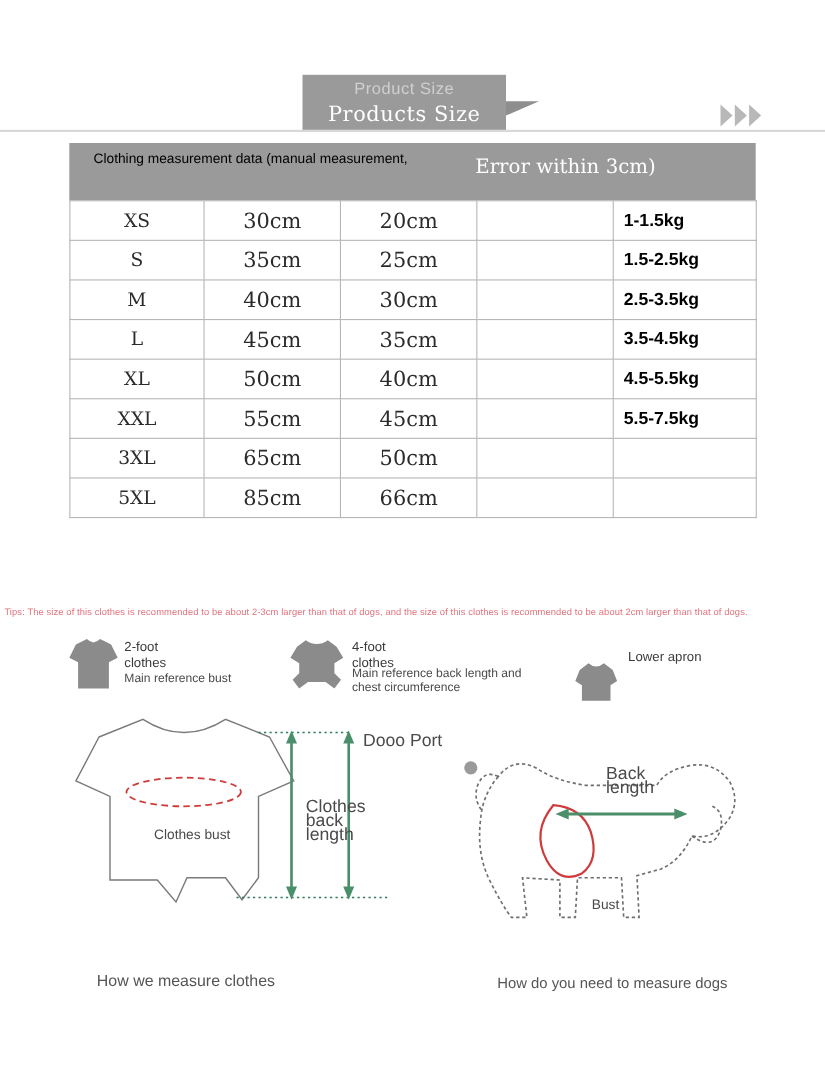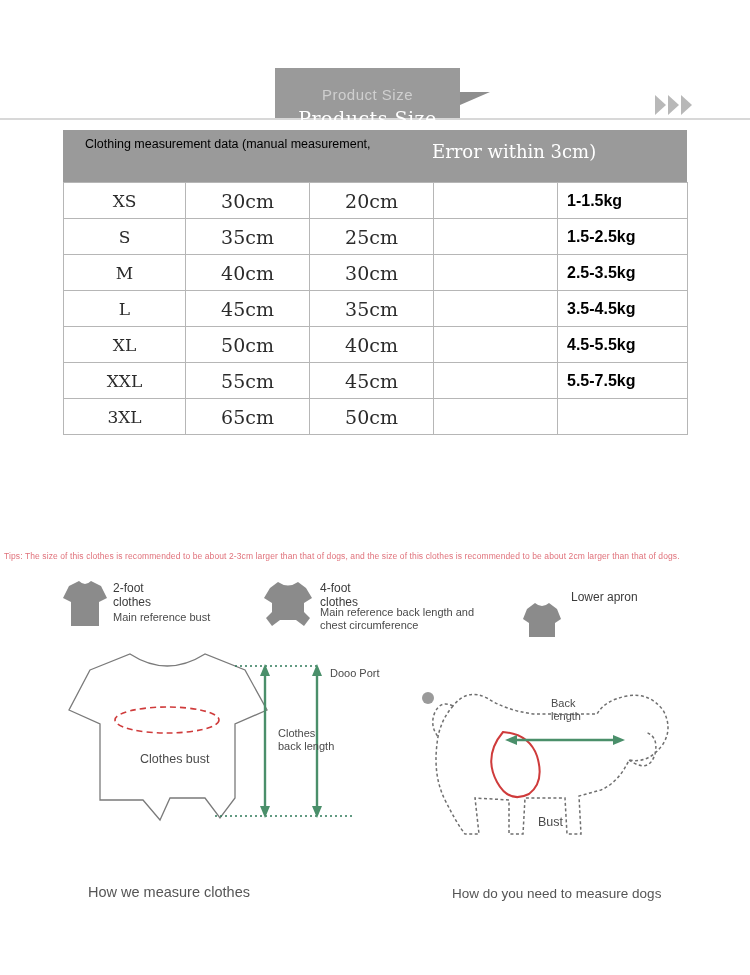--- a/index.html
+++ b/index.html
@@ -28,21 +28,21 @@
     left: 275px; top: 68px;
     width: 185px; height: 50px;
     background: #9a9a9a;
     text-align: center;
   }
   .title-en {
     font-family: "Liberation Sans", sans-serif;
     font-size: 15px;
     color: #cfcfcf;
     line-height: 22px;
-    padding-top: 16px;
+    padding-top: 2px;
     letter-spacing: 0.5px;
   }
   .title-main {
     font-family: "DejaVu Serif", serif;
     font-size: 19px;
     color: #ffffff;
     line-height: 24px;
     letter-spacing: 0.5px;
   }
   .title-shadow {
@@ -175,21 +175,21 @@
     font-family: "Liberation Sans", sans-serif;
     font-size: 11px;
     color: #4a4a4a;
     line-height: 13px;
   }
 
   
   .dlabel {
     position: absolute;
     font-family: "Liberation Sans", sans-serif;
-    font-size: 11px;
+    font-size: 16px;
     color: #4a4a4a;
     line-height: 13px;
   }
   .caption {
     position: absolute;
     font-family: "Liberation Sans", sans-serif;
     font-size: 14.5px;
     color: #555555;
   }
   svg { display: block; }
@@ -258,20 +258,27 @@
       <td class="c3"></td>
       <td class="c4 wt-cell">5.5-7.5kg</td>
     </tr>
     <tr>
       <td class="c0 size-cell">3XL</td>
       <td class="c1 num-cell">65cm</td>
       <td class="c2 num-cell">50cm</td>
       <td class="c3"></td>
       <td class="c4 wt-cell"></td>
     </tr>
+    <tr>
+      <td class="c0 size-cell">5XL</td>
+      <td class="c1 num-cell">85cm</td>
+      <td class="c2 num-cell">66cm</td>
+      <td class="c3"></td>
+      <td class="c4 wt-cell"></td>
+    </tr>
   </tbody>
     </table>
 
   <div class="tip">Tips: The size of this clothes is recommended to be about 2-3cm larger than that of dogs, and the size of this clothes is recommended to be about 2cm larger than that of dogs.</div>
 
   <div class="cat" style="left:55px; top:578px; width:230px;">
     <svg width="60" height="55" viewBox="0 0 60 55">
       <path d="M14 8 L24 3 Q30 9 36 3 L46 8 L52 20 L44 24 L44 48 L16 48 L16 24 L8 20 Z" fill="#8b8b8b"></path>
     </svg>
     <div class="lab" style="position:absolute; left:58px; top:4px; width:70px;">2-foot clothes</div>

